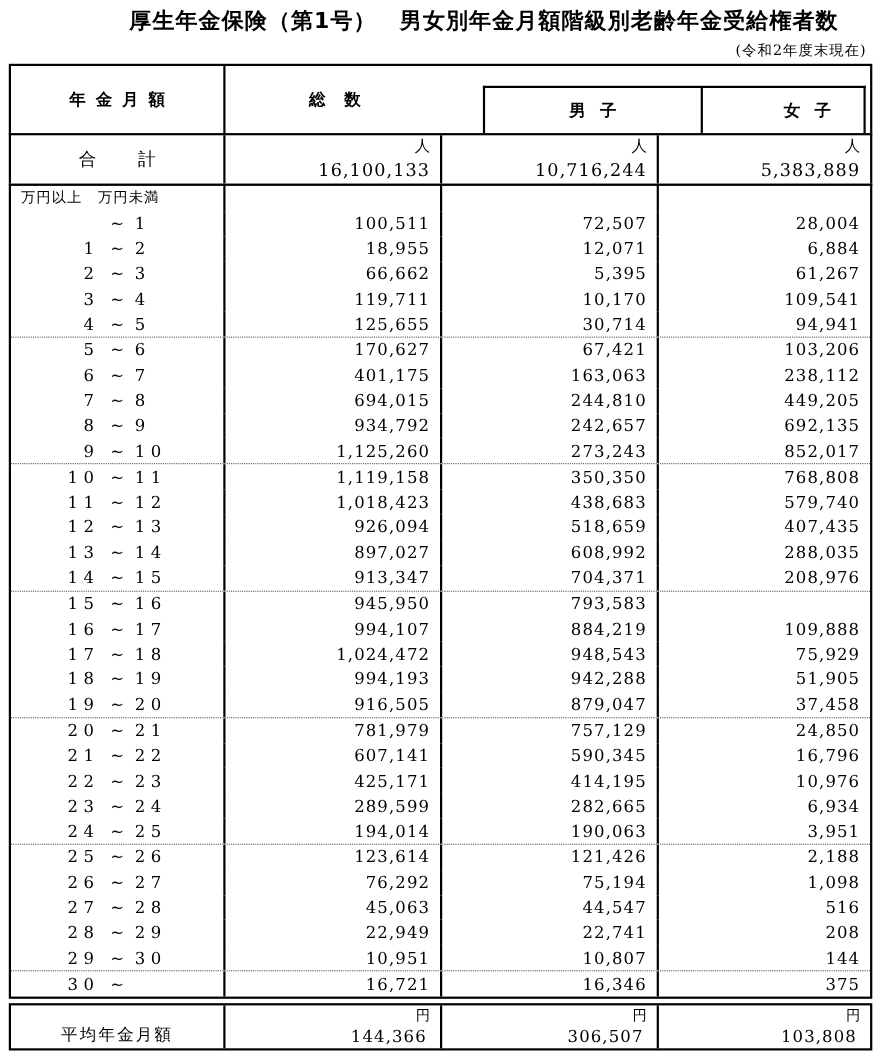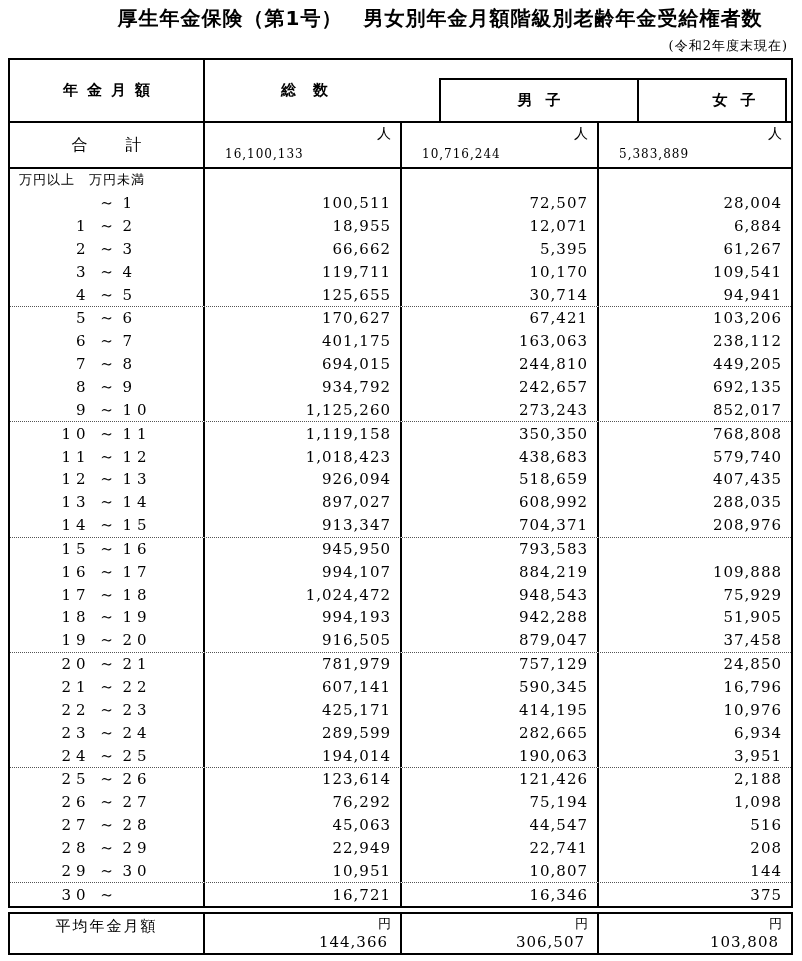--- a/index.html
+++ b/index.html
@@ -59,42 +59,42 @@
   .cw2,.cw3{flex:0 0 197px;border-right:2px solid #000;box-sizing:border-box;}
   .cw4{flex:1 1 auto;box-sizing:border-box;}
 
   
   .total-label{
     display:flex;align-items:center;justify-content:center;
     font-size:16px;letter-spacing:38px;text-indent:38px;
   }
   .vcell{display:flex;flex-direction:column;justify-content:center;}
   .unit{text-align:right;padding-right:9px;font-size:14px;line-height:19px;}
-  .bignum{text-align:left;padding-right:9px;font-size:12px;line-height:23px;letter-spacing:1px;margin-left:20px;}
+  .bignum{text-align:right;padding-right:9px;font-size:16px;line-height:23px;letter-spacing:1px;margin-left:20px;}
 
   
   .row{flex:1 1 0;display:flex;min-height:0;}
   .row.dotted{border-bottom:1px dotted #555;}
   .c-range{display:flex;align-items:center;justify-content:center;font-size:15px;}
   .c-from{display:inline-block;width:66px;text-align:right;letter-spacing:5px;}
   .c-tilde{display:inline-block;width:32px;text-align:center;}
   .c-to{display:inline-block;width:66px;text-align:left;letter-spacing:5px;}
   .c-num{
     display:flex;align-items:center;justify-content:flex-end;
     padding-right:9px;font-size:15px;letter-spacing:1px;
   }
   .range-hdr{
     display:flex;align-items:center;justify-content:flex-start;
     padding-left:9px;font-size:13px;letter-spacing:1px;
   }
 
   
   .avg-label{
     display:flex;align-items:flex-end;justify-content:center;
-    font-size:15px;letter-spacing:2px;padding-bottom:17px;
+    font-size:15px;letter-spacing:2px;padding-bottom:3px;
   }
   .unit-sm{text-align:right;padding-right:9px;font-size:13px;line-height:17px;}
   .num-sm{text-align:right;padding-right:12px;font-size:15px;line-height:20px;letter-spacing:1px;}
 </style>
 </head>
 <body>
 
 <div class="sheet">
 
   <div class="title">厚生年金保険（第1号）　男女別年金月額階級別老齢年金受給権者数</div>

